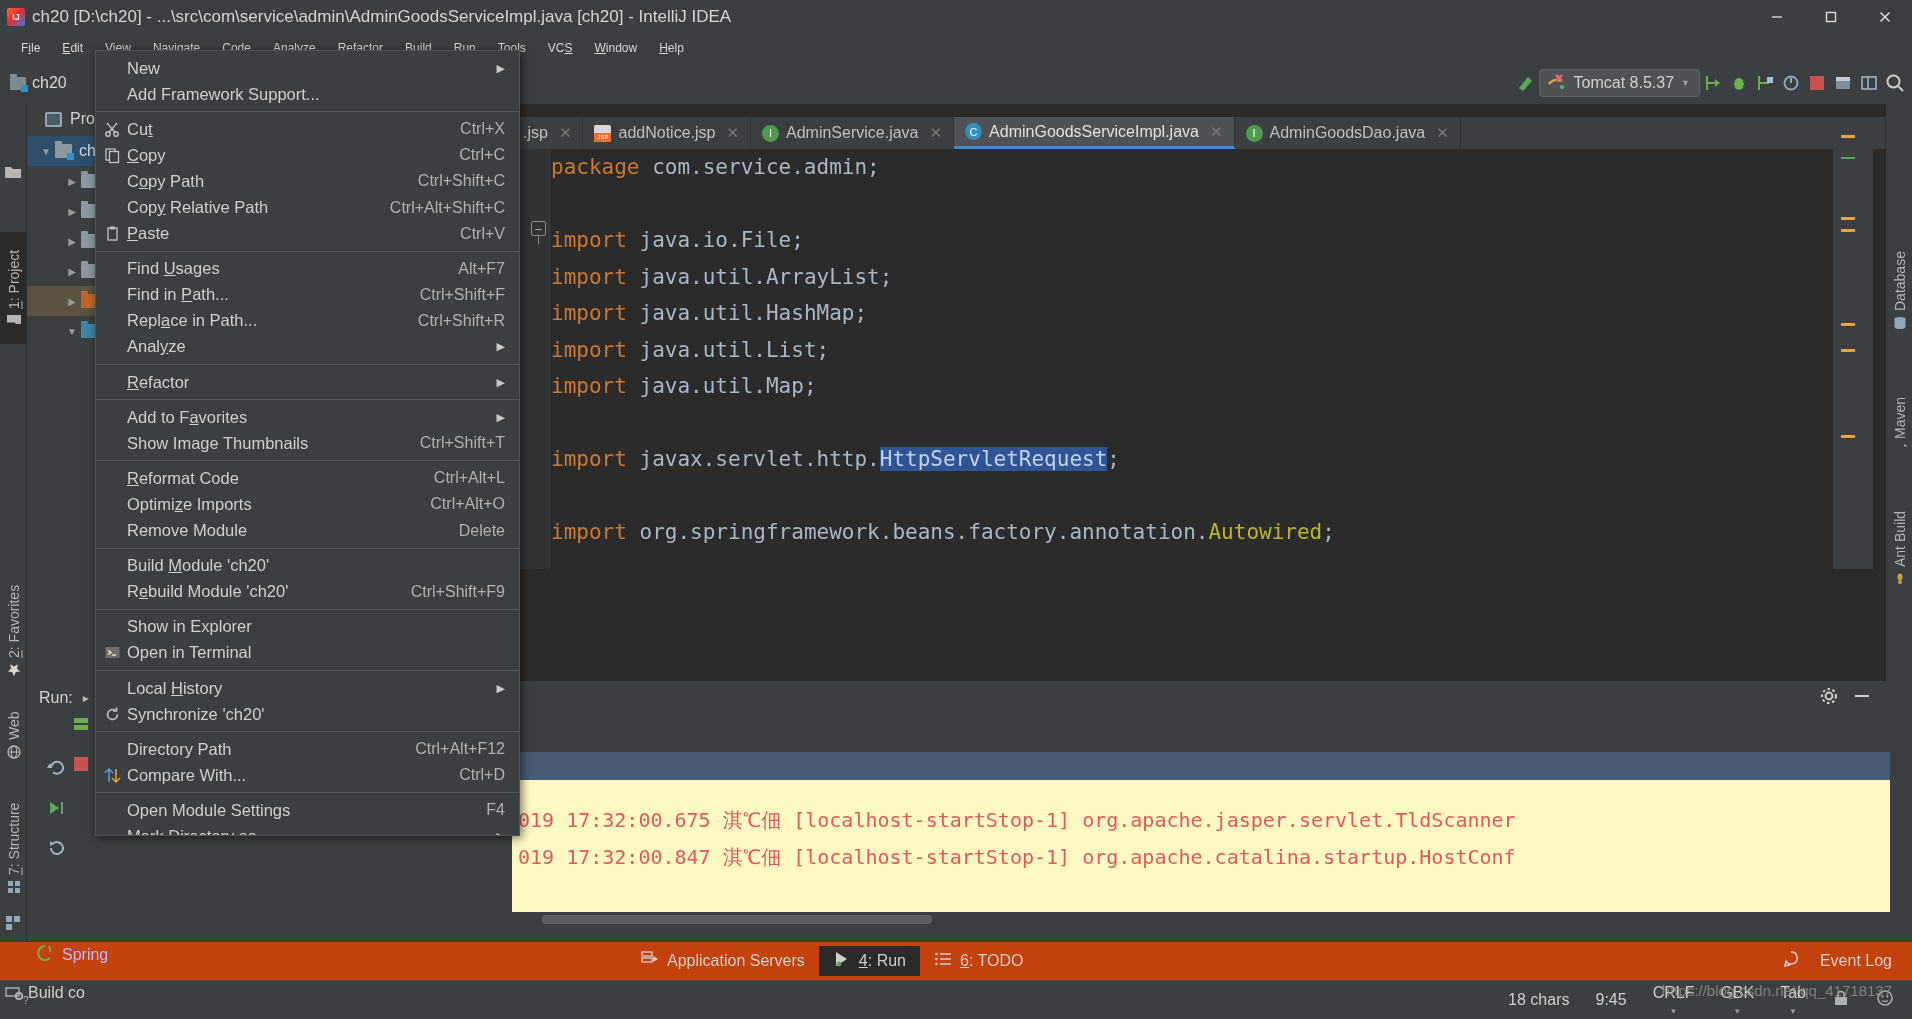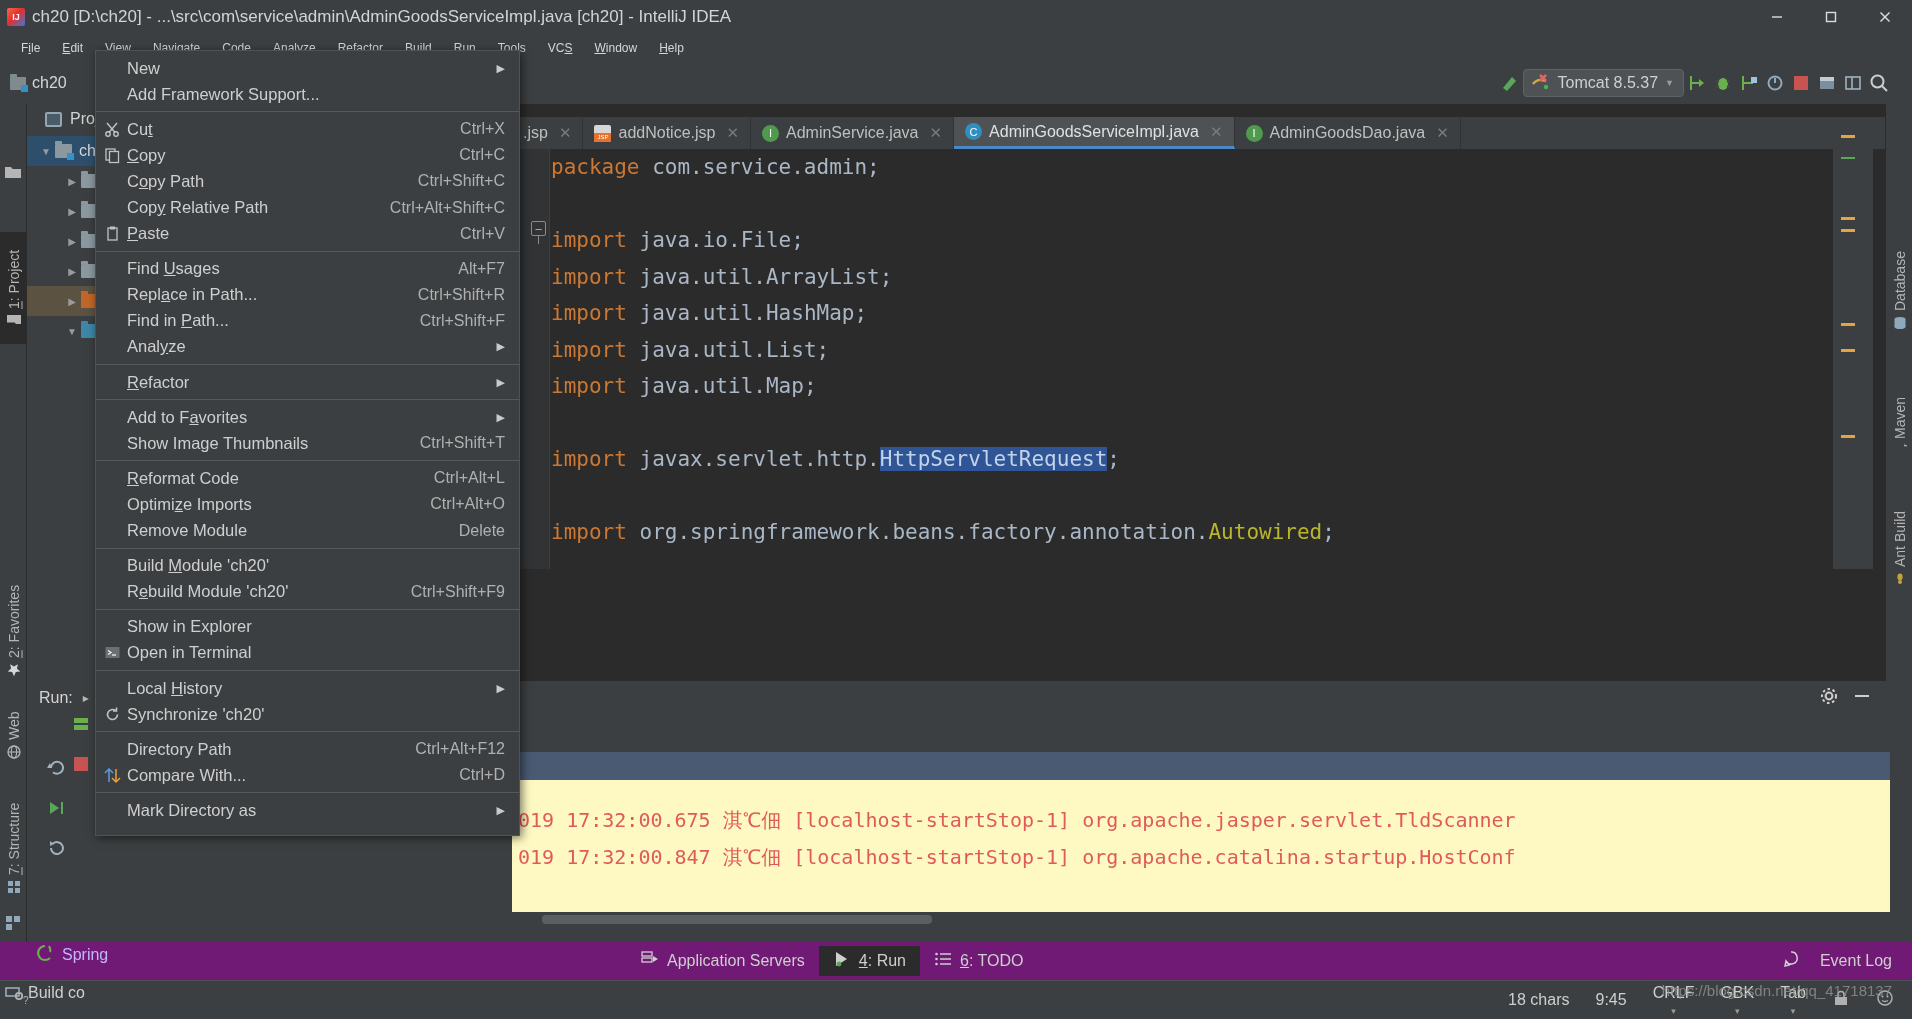--- a/index.html
+++ b/index.html
@@ -57,21 +57,21 @@
     width:16px;height:13px;background:#7f8b91;border-radius:1px; position:relative;
   }
   .folder-ico::before{
     content:""; position:absolute; left:0; top:-3px; width:7px;height:3px;
     background:#7f8b91; border-radius:1px 1px 0 0;
   }
   .folder-ico.badge::after{
     content:""; position:absolute; right:-2px; bottom:-2px; width:7px;height:7px;
     background:#3592c4;
   }
-  .tb-right { margin-left:auto; display:flex; align-items:center; padding-right:20px;}
+  .tb-right { margin-left:auto; display:flex; align-items:center; padding-right:4px;}
   .run-config {
     display:flex; align-items:center; gap:7px; height:28px; padding:0 9px 0 7px;
     background:#4e5254; border:1px solid #5e6366; border-radius:4px; color:#cfcfcf; font-size:16px;
   }
   .tb-ico { width:26px;height:26px; display:flex;align-items:center;justify-content:center;}
 
   
   .leftstrip {
     position:absolute; left:0; top:104px; width:27px; height:838px;
     background:#3c3f41; border-right:1px solid #2b2b2b;
@@ -215,21 +215,21 @@
     display:flex; flex-direction:column; align-items:center; gap:16px; padding-top:6px;
   }
   .hbar {
     position:absolute; left:512px; top:912px; width:1378px; height:14px; background:#3c3f41;
   }
   .hbar-thumb { position:absolute; left:30px; top:3px; width:390px; height:9px; background:#5c5f61; border-radius:4px;}
 
   
   .bottombar {
     position:absolute; left:0; top:942px; width:1912px; height:38px;
-    background:#701a75; display:flex; align-items:center;
+    background:#c2410c; display:flex; align-items:center;
   }
   .bb-item {
     display:flex; align-items:center; gap:8px; color:#cfcfcf; font-size:16px;
     padding:4px 14px; white-space:nowrap;
   }
   .bb-item.active { background:#2b2b2b; }
   .bb-item u { text-decoration:underline; }
   .bb-right { margin-left:auto; display:flex; align-items:center; padding-right:20px; }
 
   .statusbar {
@@ -753,26 +753,26 @@
         </span>
         <span class="ci-label"><u>P</u>aste</span>
         <span class="ci-short">Ctrl+V</span>
       </div>
       <div class="ci-sep"></div>
       <div class="ci">
         <span class="ci-label">Find <u>U</u>sages</span>
         <span class="ci-short">Alt+F7</span>
       </div>
       <div class="ci">
+        <span class="ci-label">Find in <u>P</u>ath...</span>
+        <span class="ci-short">Ctrl+Shift+F</span>
+      </div>
+      <div class="ci">
         <span class="ci-label">Repl<u>a</u>ce in Path...</span>
         <span class="ci-short">Ctrl+Shift+R</span>
-      </div>
-      <div class="ci">
-        <span class="ci-label">Find in <u>P</u>ath...</span>
-        <span class="ci-short">Ctrl+Shift+F</span>
       </div>
       <div class="ci">
         <span class="ci-label">Anal<u>y</u>ze</span>
         <span class="ci-arrow">▶</span>
       </div>
       <div class="ci-sep"></div>
       <div class="ci">
         <span class="ci-label"><u>R</u>efactor</span>
         <span class="ci-arrow">▶</span>
       </div>
@@ -844,18 +844,22 @@
           <svg width="17" height="17" viewBox="0 0 17 17">
             <path d="M5 2 L5 15 M1 6 L5 2 L9 6" fill="none" stroke="#5d9bd8" stroke-width="1.5"></path>
             <path d="M12 15 L12 2 M8 11 L12 15 L16 11" fill="none" stroke="#e8a33d" stroke-width="1.5"></path>
           </svg>
         </span>
         <span class="ci-label">Compare With...</span>
         <span class="ci-short">Ctrl+D</span>
       </div>
       <div class="ci-sep"></div>
       <div class="ci">
+        <span class="ci-label">Open Module Settings</span>
+        <span class="ci-short">F4</span>
+      </div>
+      <div class="ci">
         <span class="ci-label">Mark Directory as</span>
         <span class="ci-arrow">▶</span>
       </div>
     </div>
 
 </div>
 
 </body></html>

